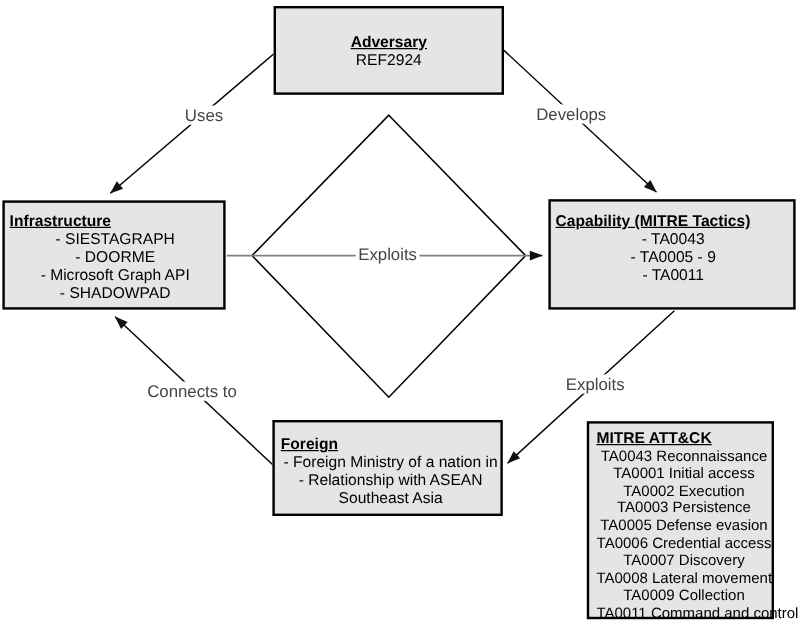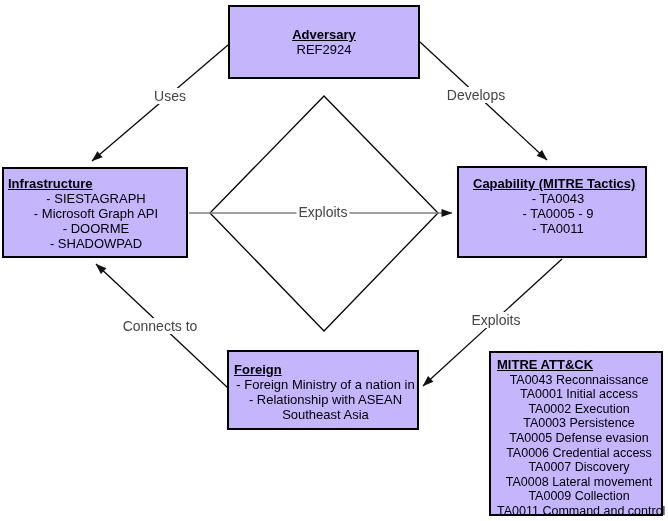--- a/index.html
+++ b/index.html
@@ -16,21 +16,21 @@
     overflow: hidden;
   }
   #edges-layer {
     position: absolute;
     left: 0;
     top: 0;
   }
   .node {
     position: absolute;
     box-sizing: border-box;
-    background: #c4b5fd;
+    background: #e5e5e5;
     border: 2px solid #000000;
     color: #000000;
     font-size: 13px;
   }
   .node-title {
     font-weight: bold;
     text-decoration: underline;
     line-height: 15px;
     white-space: nowrap;
   }
@@ -39,23 +39,23 @@
     white-space: nowrap;
     text-align: center;
   }
   #node-adversary {
     left: 228px; top: 5px; width: 192px; height: 74px;
     display: flex; flex-direction: column;
     align-items: center; justify-content: center;
     text-align: center;
   }
   #node-infrastructure { left: 2px;   top: 167px; width: 186px; height: 91px;  padding: 7px 2px 0 4px; }
-  #node-capability     { left: 457px; top: 166px; width: 190px; height: 92px;  padding: 8px 2px 0 14px; }
+  #node-capability     { left: 457px; top: 166px; width: 206px; height: 92px;  padding: 8px 2px 0 4px; }
   #node-victim         { left: 227px; top: 350px; width: 192px; height: 80px;  padding: 10px 0 0 5px; }
-  #node-mitre          { left: 489px; top: 351px; width: 174px; height: 165px; padding: 5px 0 0 6px; }
+  #node-mitre          { left: 489px; top: 351px; width: 156px; height: 165px; padding: 5px 0 0 6px; }
   #node-mitre .node-title { line-height: 14.6px; }
   #node-mitre .node-line  { line-height: 14.6px; font-size: 12.5px; }
   .edge-label {
     position: absolute;
     transform: translate(-50%, -50%);
     background: #ffffff;
     padding: 0 2px;
     font-size: 14px;
     color: #444444;
     white-space: nowrap;
@@ -86,22 +86,22 @@
   </svg>
 
   <div class="node" id="node-adversary">
     <div class="node-title">Adversary</div>
     <div class="node-line">REF2924</div>
   </div>
 
   <div class="node" id="node-infrastructure">
     <div class="node-title">Infrastructure</div>
     <div class="node-line">- SIESTAGRAPH</div>
+    <div class="node-line">- DOORME</div>
     <div class="node-line">- Microsoft Graph API</div>
-    <div class="node-line">- DOORME</div>
     <div class="node-line">- SHADOWPAD</div>
   </div>
 
   <div class="node" id="node-capability">
     <div class="node-title">Capability (MITRE Tactics)</div>
     <div class="node-line">- TA0043</div>
     <div class="node-line">- TA0005 - 9</div>
     <div class="node-line">- TA0011</div>
   </div>
 

